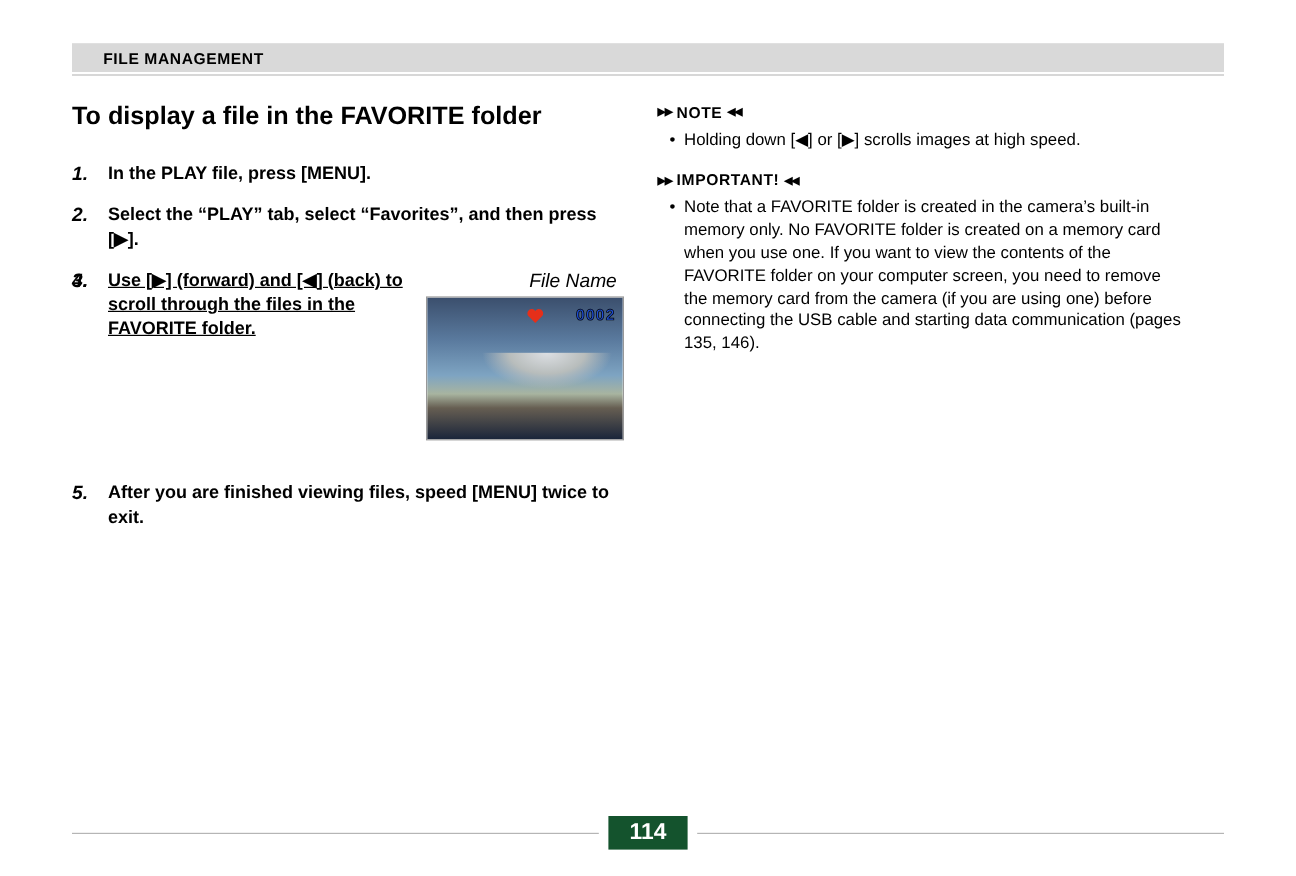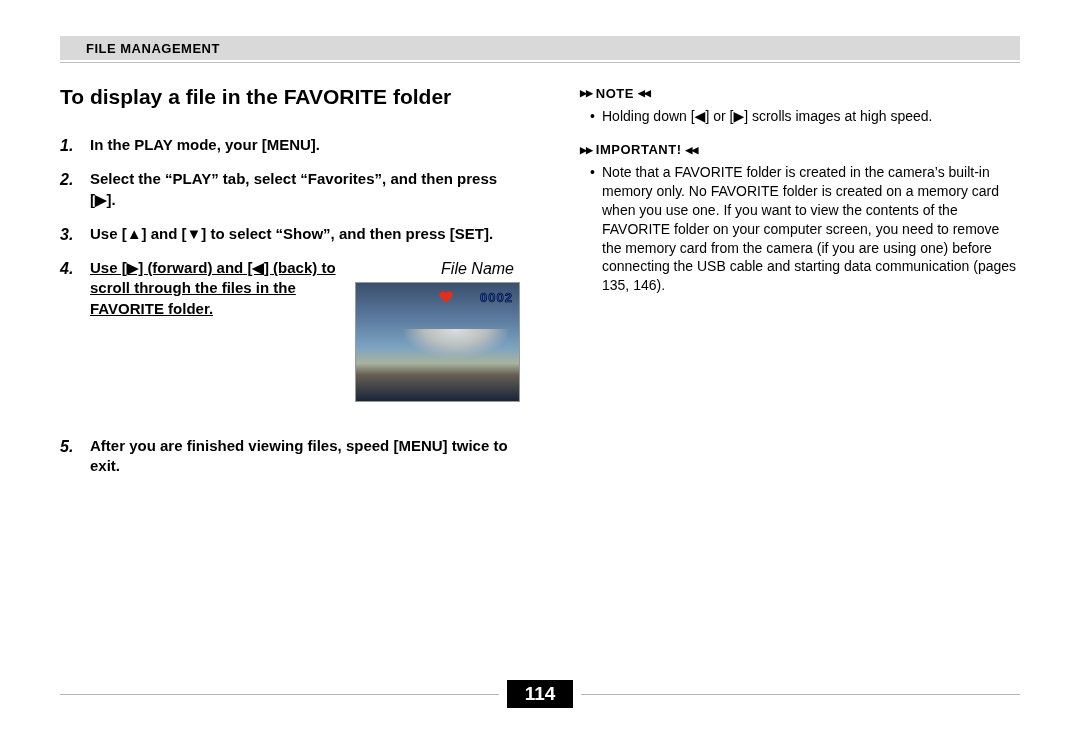--- a/index.html
+++ b/index.html
@@ -30,21 +30,21 @@
     font-weight: bold;
     letter-spacing: 0.5px;
     text-transform: uppercase;
   }
   .divider-line {
     border-top: 1px solid #bdbdbd;
     margin-bottom: 22px;
   }
   .cols {
     display: flex;
-    gap: 60px;
+    gap: 28px;
   }
   .left-col { width: 460px; }
   .right-col { width: 440px; font-size: 14px; line-height: 1.35; }
   .heading {
     font-size: 21px;
     font-weight: bold;
     margin: 0 0 26px 0;
   }
   ol.steps {
     list-style: none;
@@ -167,21 +167,21 @@
   }
   .footer {
     position: absolute;
     left: 60px; right: 60px; bottom: 22px;
     display: flex; align-items: center;
   }
   .footer .rule {
     flex: 1; height: 1px; background: #b5b5b5;
   }
   .page-num {
-    background: #000000;
+    background: #14532d;
     color: #fff;
     font-weight: bold;
     font-size: 19px;
     padding: 3px 18px;
     margin: 0 8px;
   }
 </style>
 </head>
 <body>
 
@@ -192,27 +192,26 @@
   </div>
   <div class="divider-line"></div>
 
   <div class="cols">
 
     <div class="left-col">
       <h2 class="heading">To display a file in the FAVORITE folder</h2>
 
       <ol class="steps">
         <li>
-          <div class="step-head">In the PLAY mode, your [MENU].</div>
+          <div class="step-head">In the PLAY file, press [MENU].</div>
         </li>
         <li>
           <div class="step-head">Select the “PLAY” tab, select “Favorites”, and then press [▶].</div>
         </li>
         <li>
-          <div class="step-head">Use [▲] and [▼] to select “Show”, and then press [SET].</div>
         </li>
         <li>
           <div class="step4-wrap">
             <div class="step4-text step-head">Use [▶] (forward) and [◀] (back) to scroll through the files in the FAVORITE folder.</div>
             <div class="thumb-wrap">
               <div class="file-label">File Name</div>
               <div class="thumb">
                 <div class="sky"></div>
                 <div class="mountain"></div>
                 <div class="badge">

